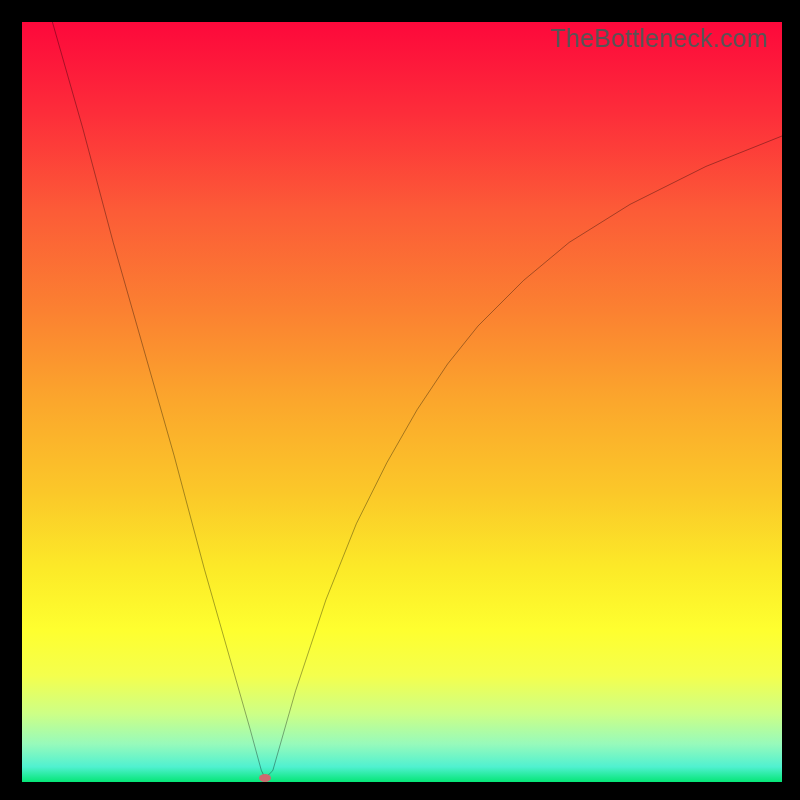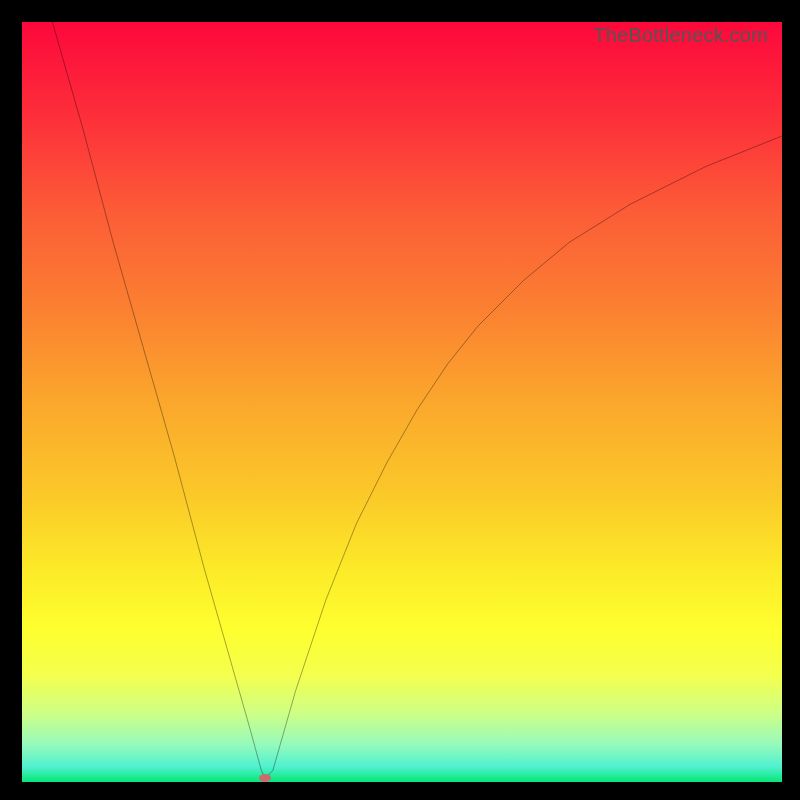--- a/index.html
+++ b/index.html
@@ -23,21 +23,21 @@
     height: 760px;
   }
   .bg-gradient {
     position: absolute;
     inset: 0;
   }
   .watermark {
     position: absolute;
     top: 2px;
     right: 14px;
-    font-size: 20px;
+    font-size: 25px;
     color: #555;
     font-weight: 500;
     letter-spacing: 0.2px;
   }
   svg.curve {
     position: absolute;
     inset: 0;
     width: 100%;
     height: 100%;
   }

